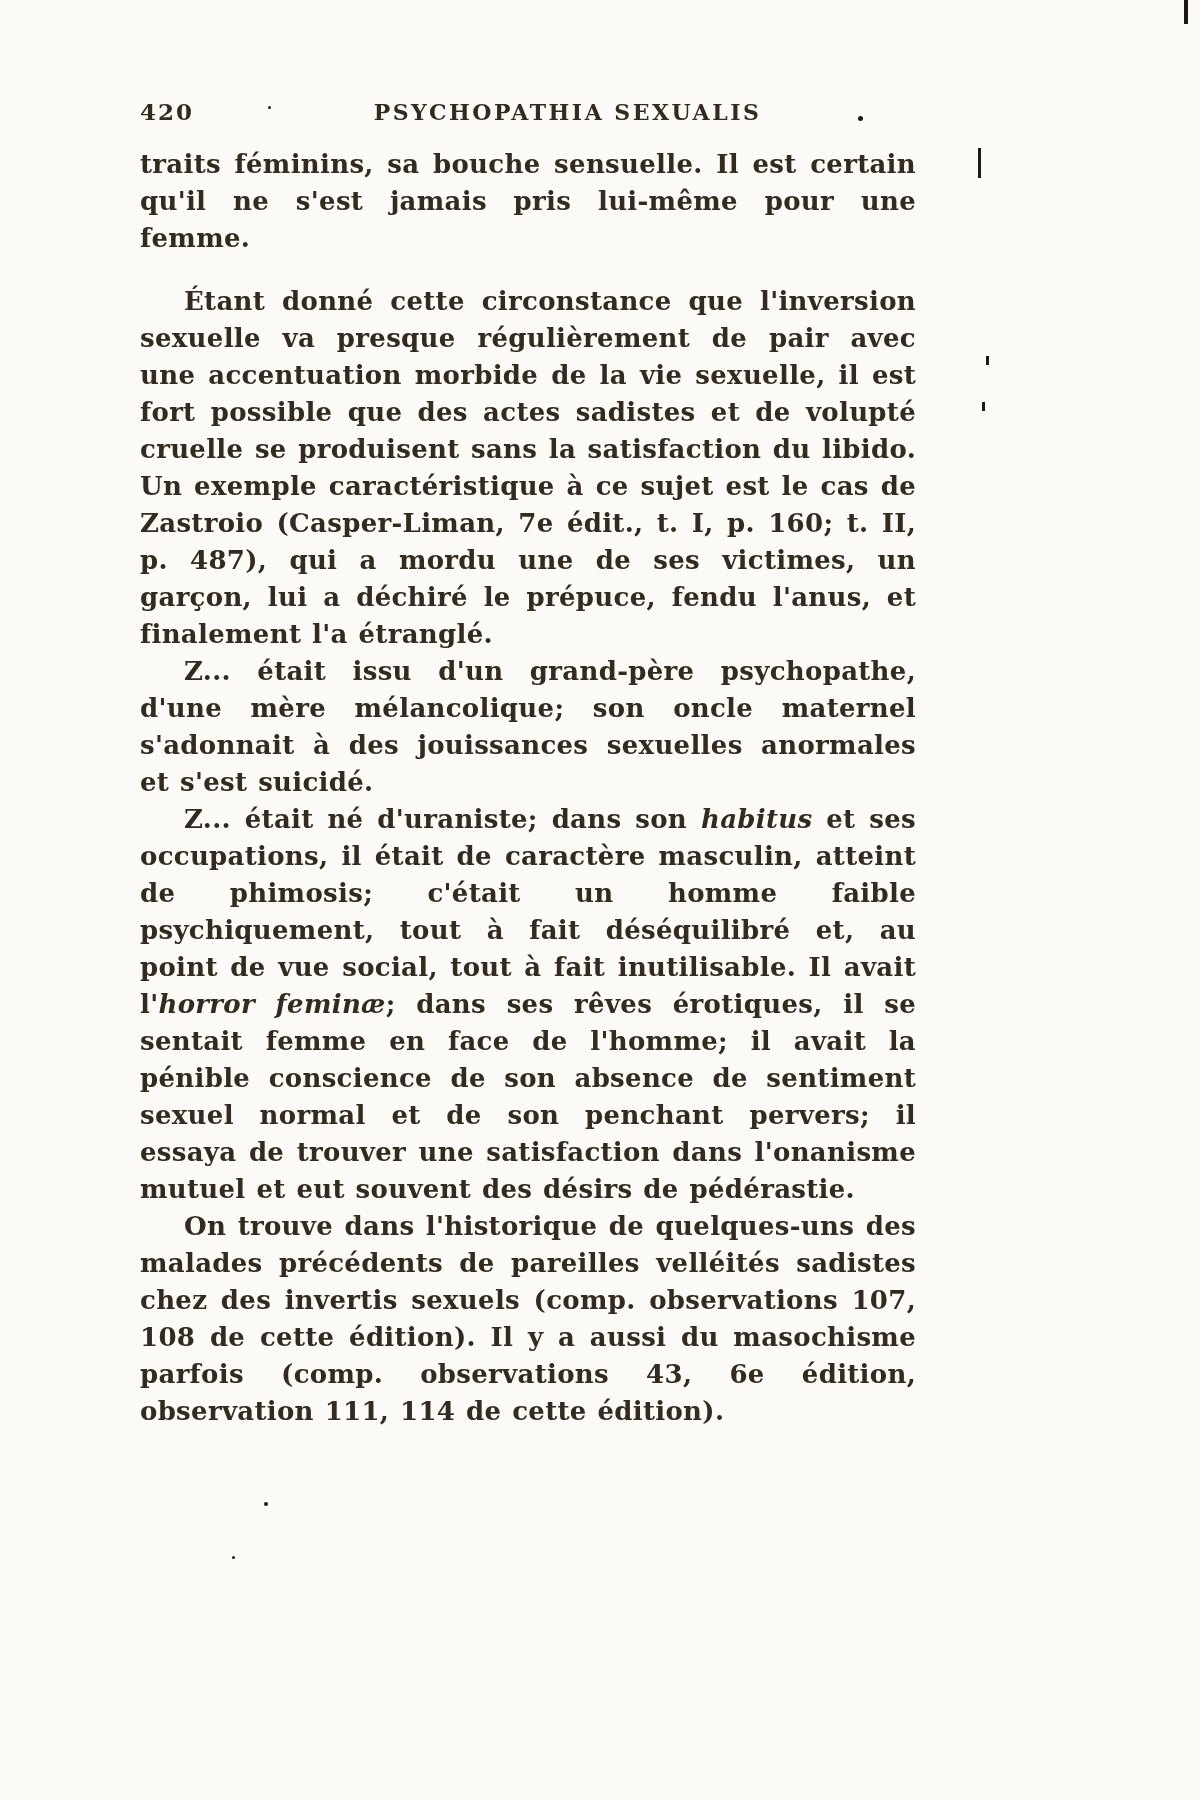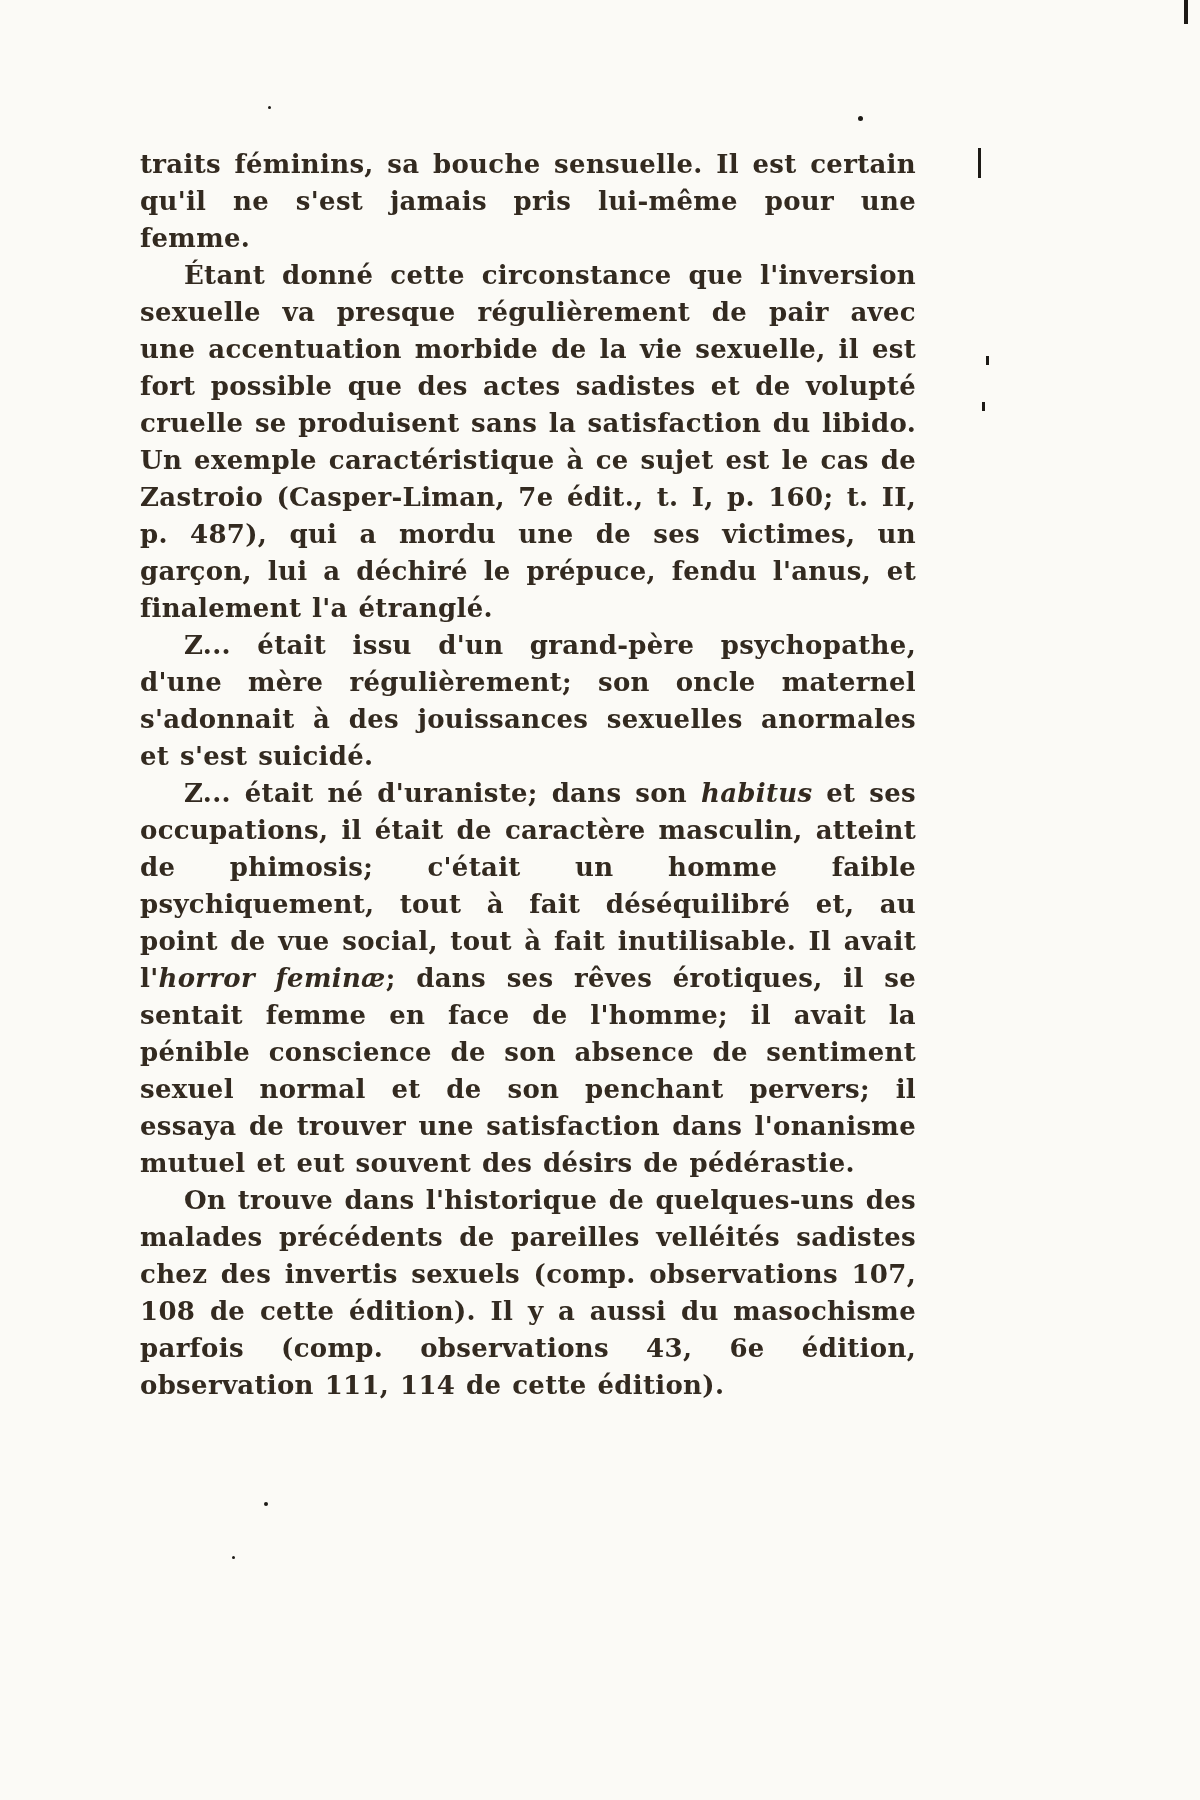--- a/index.html
+++ b/index.html
@@ -50,38 +50,42 @@
     margin: 0;
     font-size: 26px;
     line-height: 37px;
     font-weight: 700;
     text-align: justify;
     text-indent: 44px;
     letter-spacing: 0.3px;
     word-spacing: 1.5px;
   }
   .para.no-indent { text-indent: 0; }
-  .para.gap-after { }
+  .para.gap-after { margin-bottom: 26px; }
   .it { }
   .artifact {
     position: absolute;
     background: #1d1a16;
   }
   .artifact.round { border-radius: 50%; }
 </style>
 </head>
 <body>
 
 <div class="page">
 
+  <div class="running-header">
+    <span class="page-number">420</span>
+    <span class="header-title">PSYCHOPATHIA SEXUALIS</span>
+  </div>
 
   <div class="text-block">
     <p class="para no-indent gap-after">traits féminins, sa bouche sensuelle. Il est certain qu'il ne s'est jamais pris lui-même pour une femme.</p>
     <p class="para">Étant donné cette circonstance que l'inversion sexuelle va presque régulièrement de pair avec une accentuation morbide de la vie sexuelle, il est fort possible que des actes sadistes et de volupté cruelle se produisent sans la satisfaction du libido. Un exemple caractéristique à ce sujet est le cas de Zastroio (Casper-Liman, 7e édit., t. I, p. 160; t. II, p. 487), qui a mordu une de ses victimes, un garçon, lui a déchiré le prépuce, fendu l'anus, et finalement l'a étranglé.</p>
-    <p class="para">Z... était issu d'un grand-père psychopathe, d'une mère régulièrement; son oncle maternel s'adonnait à des jouissances sexuelles anormales et s'est suicidé.</p>
+    <p class="para">Z... était issu d'un grand-père psychopathe, d'une mère mélancolique; son oncle maternel s'adonnait à des jouissances sexuelles anormales et s'est suicidé.</p>
     <p class="para"><span>Z... était né d'uraniste; dans son </span><em class="it">habitus</em><span> et ses occupations, il était de caractère masculin, atteint de phimosis; c'était un homme faible psychiquement, tout à fait déséquilibré et, au point de vue social, tout à fait inutilisable. Il avait l'</span><em class="it">horror feminæ</em><span>; dans ses rêves érotiques, il se sentait femme en face de l'homme; il avait la pénible conscience de son absence de sentiment sexuel normal et de son penchant pervers; il essaya de trouver une satisfaction dans l'onanisme mutuel et eut souvent des désirs de pédérastie.</span></p>
     <p class="para">On trouve dans l'historique de quelques-uns des malades précédents de pareilles velléités sadistes chez des invertis sexuels (comp. observations 107, 108 de cette édition). Il y a aussi du masochisme parfois (comp. observations 43, 6e édition, observation 111, 114 de cette édition).</p>
   </div>
 
   <div class="artifact" style="left:1184px; top:0; width:4px; height:24px;"></div>
   <div class="artifact" style="left:978px; top:148px; width:3px; height:30px;"></div>
   <div class="artifact" style="left:986px; top:356px; width:3px; height:9px;"></div>
   <div class="artifact" style="left:982px; top:402px; width:3px; height:9px;"></div>
   <div class="artifact round" style="left:858px; top:116px; width:5px; height:5px;"></div>
   <div class="artifact round" style="left:268px; top:106px; width:3px; height:3px;"></div>

